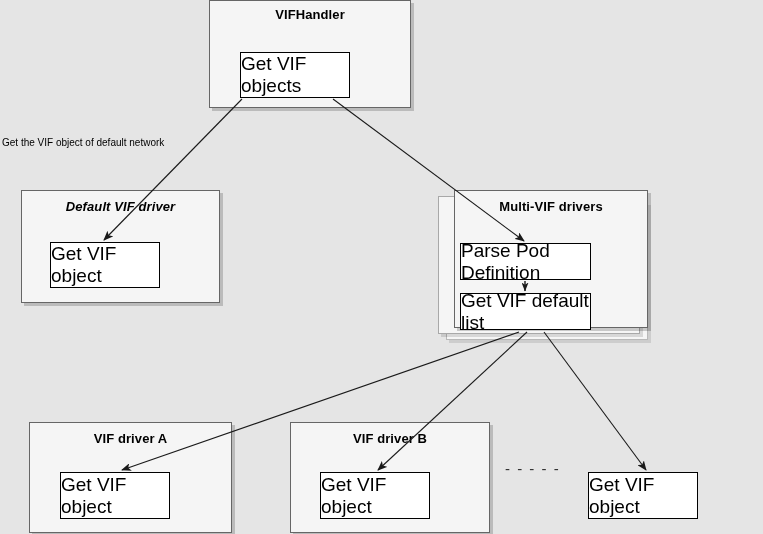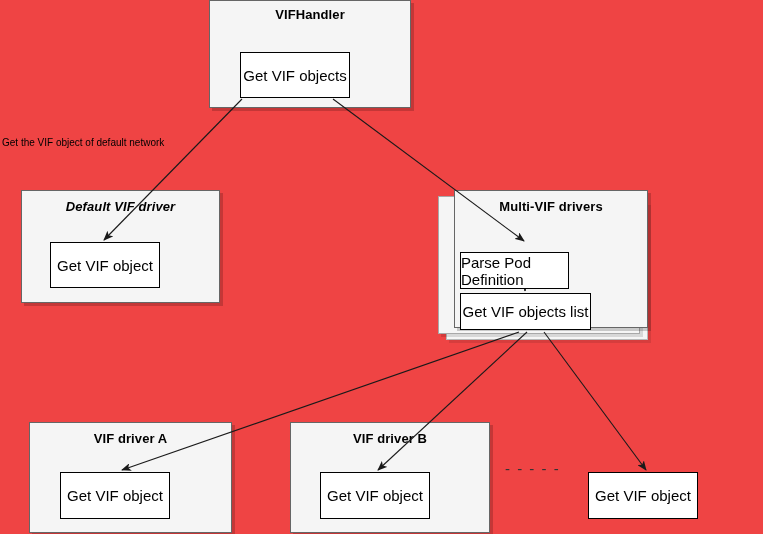--- a/index.html
+++ b/index.html
@@ -7,21 +7,21 @@
     padding: 0;
     background: #ffffff;
   }
   body {
     font-family: "Liberation Sans", sans-serif;
   }
   #canvas {
     position: relative;
     width: 763px;
     height: 534px;
-    background: #ef4444;
+    background: #e5e5e5;
     overflow: hidden;
   }
   
   .group {
     position: absolute;
     background: #f5f5f5;
     border: 1px solid #666666;
     box-sizing: border-box;
     box-shadow: 3px 3px 0 rgba(0,0,0,0.18);
     z-index: 2;
@@ -54,21 +54,21 @@
   }
   
   .node {
     position: absolute;
     background: #ffffff;
     border: 1.6px solid #000000;
     box-sizing: border-box;
     display: flex;
     align-items: center;
     justify-content: center;
-    font-size: 15px;
+    font-size: 19px;
     color: #000000;
     z-index: 4;
   }
   
   .edge-label {
     position: absolute;
     font-size: 10px;
     color: #000000;
     white-space: nowrap;
     z-index: 5;
@@ -107,22 +107,22 @@
   <div class="group" style="left:21px; top:190px; width:199px; height:113px;">
     <div class="group-title" style="top:8px;font-style:italic;">Default VIF driver</div>
   </div>
   <div class="node" style="left:50px; top:242px; width:110px; height:46px;">Get VIF object</div>
 
   <div class="group-stack-l2" style="left:446px; top:202px; width:202px; height:138px;"></div>
   <div class="group-stack-l1" style="left:438px; top:196px; width:202px; height:138px;"></div>
   <div class="group" style="left:454px; top:190px; width:194px; height:138px;">
     <div class="group-title" style="top:8px;">Multi-VIF drivers</div>
   </div>
-  <div class="node" style="left:460px; top:243px; width:109px; height:37px;margin-top:9px;">Parse Pod Definition</div>
-  <div class="node" style="left:460px; top:293px; width:131px; height:37px;">Get VIF objects list</div>
+  <div class="node" style="left:460px; top:243px; width:131px; height:37px;">Parse Pod Definition</div>
+  <div class="node" style="left:460px; top:293px; width:131px; height:37px;">Get VIF default list</div>
 
   <div class="group" style="left:29px; top:422px; width:203px; height:111px;">
     <div class="group-title" style="top:8px;">VIF driver A</div>
   </div>
   <div class="node" style="left:60px; top:472px; width:110px; height:47px;">Get VIF object</div>
 
   <div class="group" style="left:290px; top:422px; width:200px; height:111px;">
     <div class="group-title" style="top:8px;">VIF driver B</div>
   </div>
   <div class="node" style="left:320px; top:472px; width:110px; height:47px;">Get VIF object</div>

